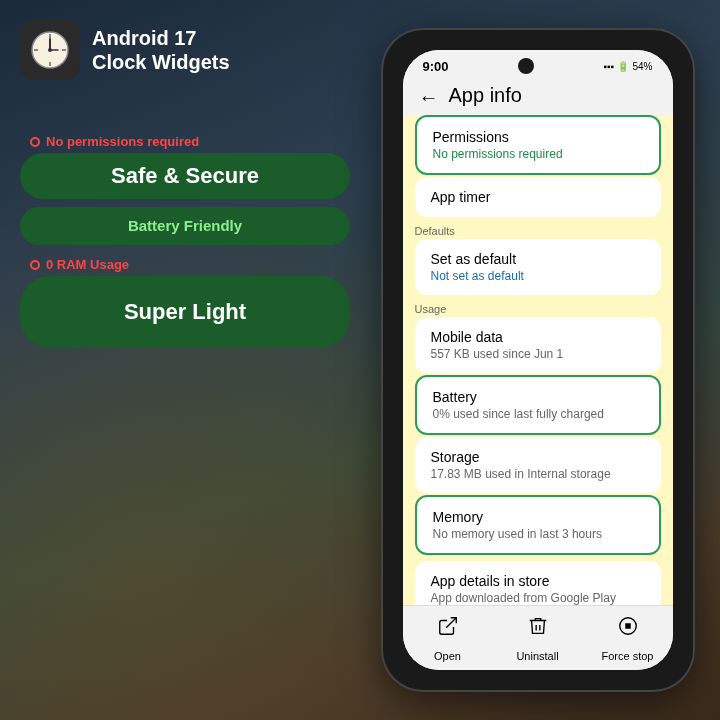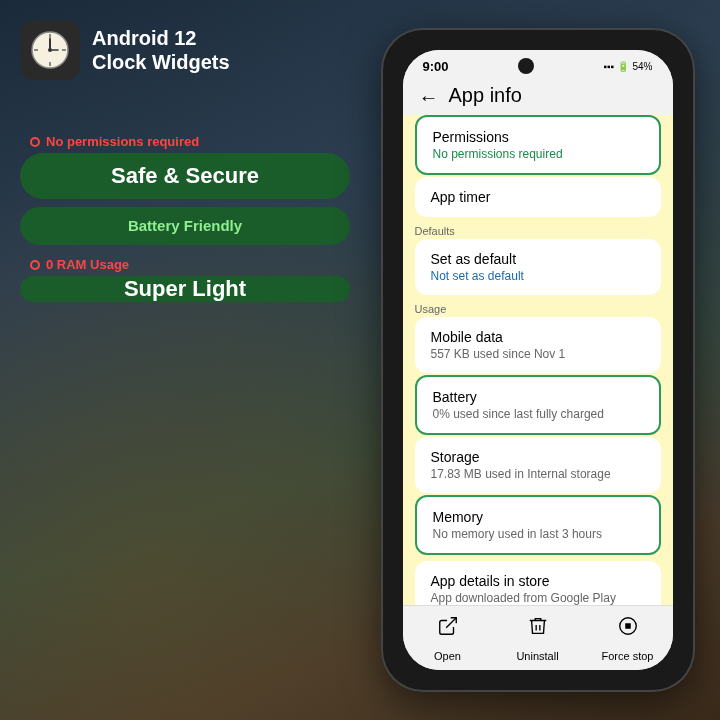--- a/index.html
+++ b/index.html
@@ -115,21 +115,21 @@
 
     .battery-badge-text {
       font-size: 15px;
       font-weight: 900;
       color: #90ee90;
     }
 
     .super-light-badge {
       background: #1a5c2a;
       border-radius: 30px;
-      padding: 0 20px;
+      padding: 23px 20px;
       text-align: center;
     }
 
     .super-light-badge-text {
       font-size: 22px;
       font-weight: 900;
       color: #ffffff;
     }
 
     
@@ -347,21 +347,21 @@
           <line x1="9" y1="25" x2="13" y2="25" stroke="#666" stroke-width="1.5"></line>
           <line x1="37" y1="25" x2="41" y2="25" stroke="#666" stroke-width="1.5"></line>
 
           <line x1="25" y1="25" x2="25" y2="14" stroke="#333" stroke-width="2" stroke-linecap="round"></line>
 
           <line x1="25" y1="25" x2="33" y2="25" stroke="#333" stroke-width="1.5" stroke-linecap="round"></line>
           <circle cx="25" cy="25" r="2" fill="#333"></circle>
         </svg>
       </div>
       <div class="app-title">
-        <span class="app-title-main">Android 12</span>
+        <span class="app-title-main">Android 17</span>
         <span class="app-title-sub">Clock Widgets</span>
       </div>
     </div>
 
     <div class="labels-section">
 
       <div class="annotation-row">
         <div class="ann-dot"></div>
         <span class="ann-text">No permissions required</span>
       </div>
@@ -426,21 +426,21 @@
 
             <div class="section-item">
               <div class="section-title">Set as default</div>
               <div class="section-subtitle" style="color:#1a6aaa;">Not set as default</div>
             </div>
 
             <div class="section-label">Usage</div>
 
             <div class="section-item">
               <div class="section-title">Mobile data</div>
-              <div class="section-subtitle-gray">557 KB used since Nov 1</div>
+              <div class="section-subtitle-gray">557 KB used since Jun 1</div>
             </div>
 
             <div class="section-item highlighted">
               <div class="section-title">Battery</div>
               <div class="section-subtitle-gray">0% used since last fully charged</div>
             </div>
 
             <div class="section-item">
               <div class="section-title">Storage</div>
               <div class="section-subtitle-gray">17.83 MB used in Internal storage</div>

